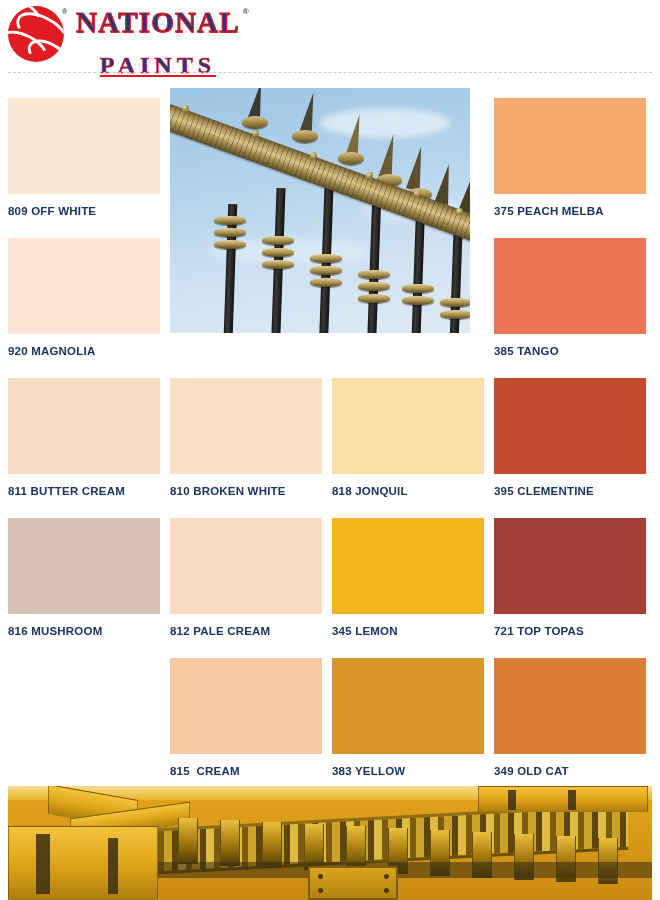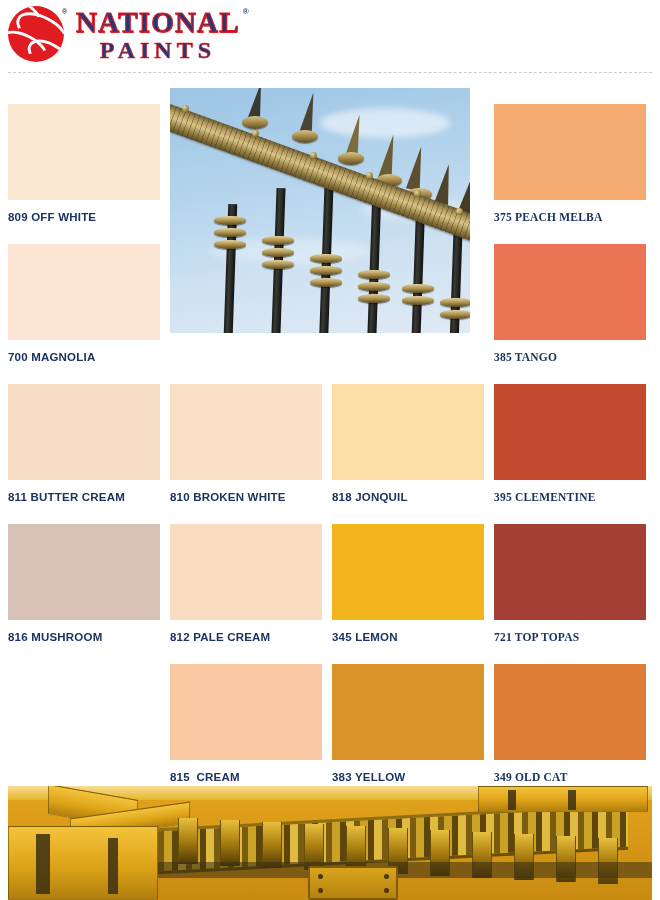--- a/index.html
+++ b/index.html
@@ -38,37 +38,37 @@
     color: #1f3a7a;
     -webkit-text-stroke: 1.1px #e01b22;
     text-shadow: 0.5px 0.5px 0 #e01b22;
     line-height: 1.02;
   }
   .wm-paints {
     font-family: "Liberation Serif", serif;
     font-size: 24px; font-weight: bold; letter-spacing: 5px;
     color: #1f3a7a;
     -webkit-text-stroke: 0.7px #e01b22;
-    text-align: center; line-height: 1.05; margin-top: 0;
+    text-align: center; line-height: 1.05; margin-top: 15px; text-decoration: underline;
   }
   .wm-r { position: absolute; right: -9px; top: 1px; font-size: 8px; color: #1f3a7a; font-weight: bold; }
 
   .divider {
     position: absolute; left: 8px; top: 72px; width: 644px; height: 0;
     border-top: 1px dashed #c8ccd6;
   }
 
   
   .grid { position: absolute; left: 0; top: 88px; width: 660px; }
   .row { position: relative; height: 140px; }
-  .cell { position: absolute; top: 16px; width: 152px; }
+  .cell { position: absolute; top: 10px; width: 152px; }
   .cell.c0 { left: 8px; }
   .cell.c1 { left: 170px; }
   .cell.c2 { left: 332px; }
-  .cell.c3 { left: 494px; font-family: Liberation Serif, serif; }
+  .cell.c3 { left: 494px; }
   .chip { width: 152px; height: 96px; display: block; }
   .chip-label {
     font-size: 11.5px; font-weight: bold; color: #1b3360;
     letter-spacing: 0.2px; margin-top: 11px; white-space: pre;
   }
 
   
   .photo-fence {
     position: absolute; left: 170px; top: 88px; width: 300px; height: 245px;
     overflow: hidden;
@@ -228,21 +228,21 @@
       </div>
       <div class="cell c3">
         <span class="chip" style="background:#f4ab72"></span>
         <div class="chip-label">375 PEACH MELBA</div>
       </div>
     </div>
 
     <div class="row">
       <div class="cell c0">
         <span class="chip" style="background:#fce5d4"></span>
-        <div class="chip-label">700 MAGNOLIA</div>
+        <div class="chip-label">920 MAGNOLIA</div>
       </div>
       <div class="cell c3">
         <span class="chip" style="background:#eb7454"></span>
         <div class="chip-label">385 TANGO</div>
       </div>
     </div>
 
     <div class="row">
       <div class="cell c0">
         <span class="chip" style="background:#f5dcc2"></span>

